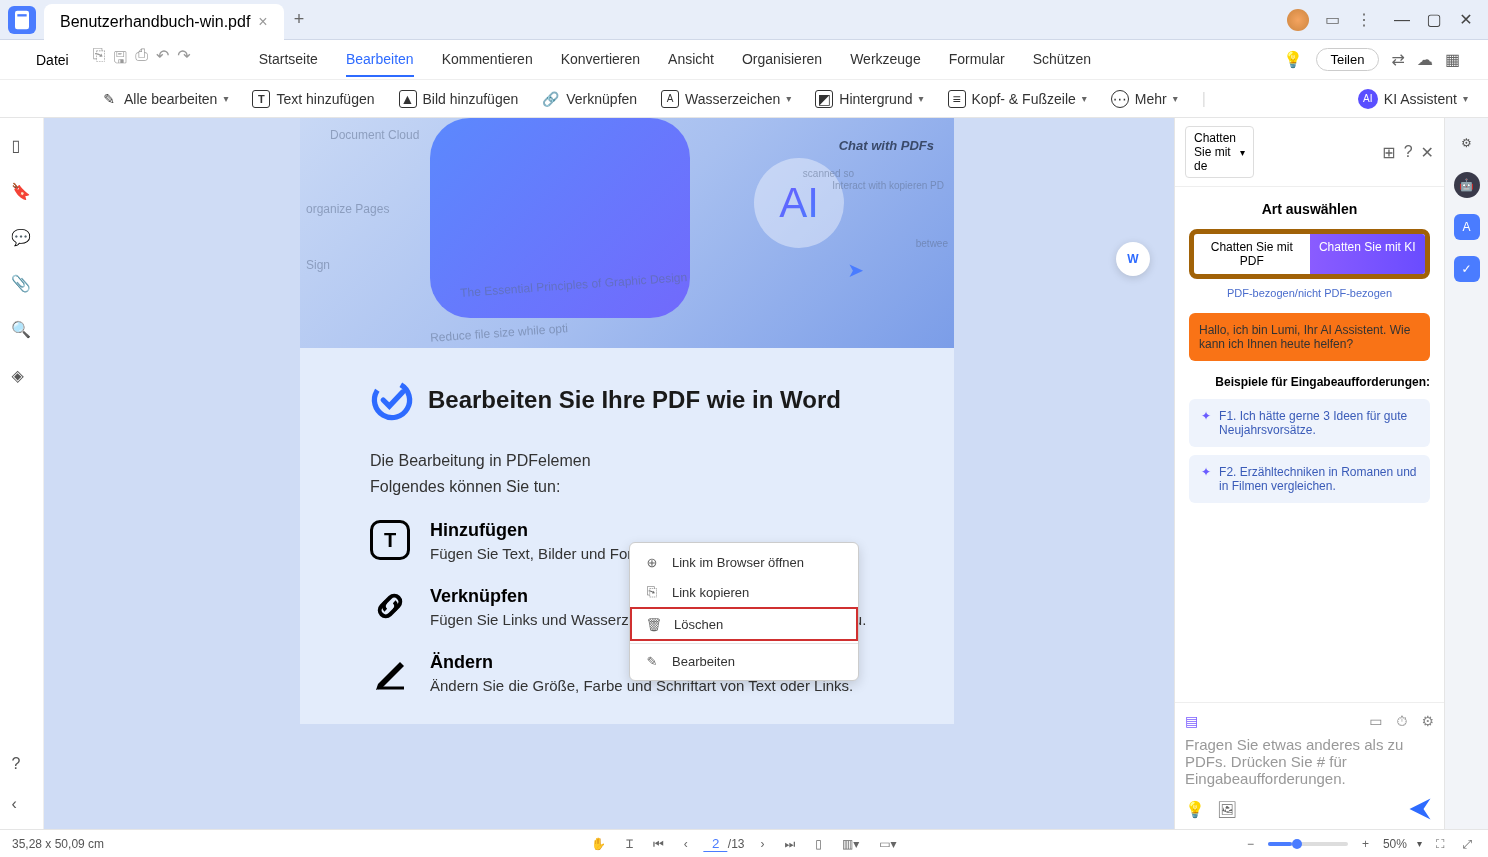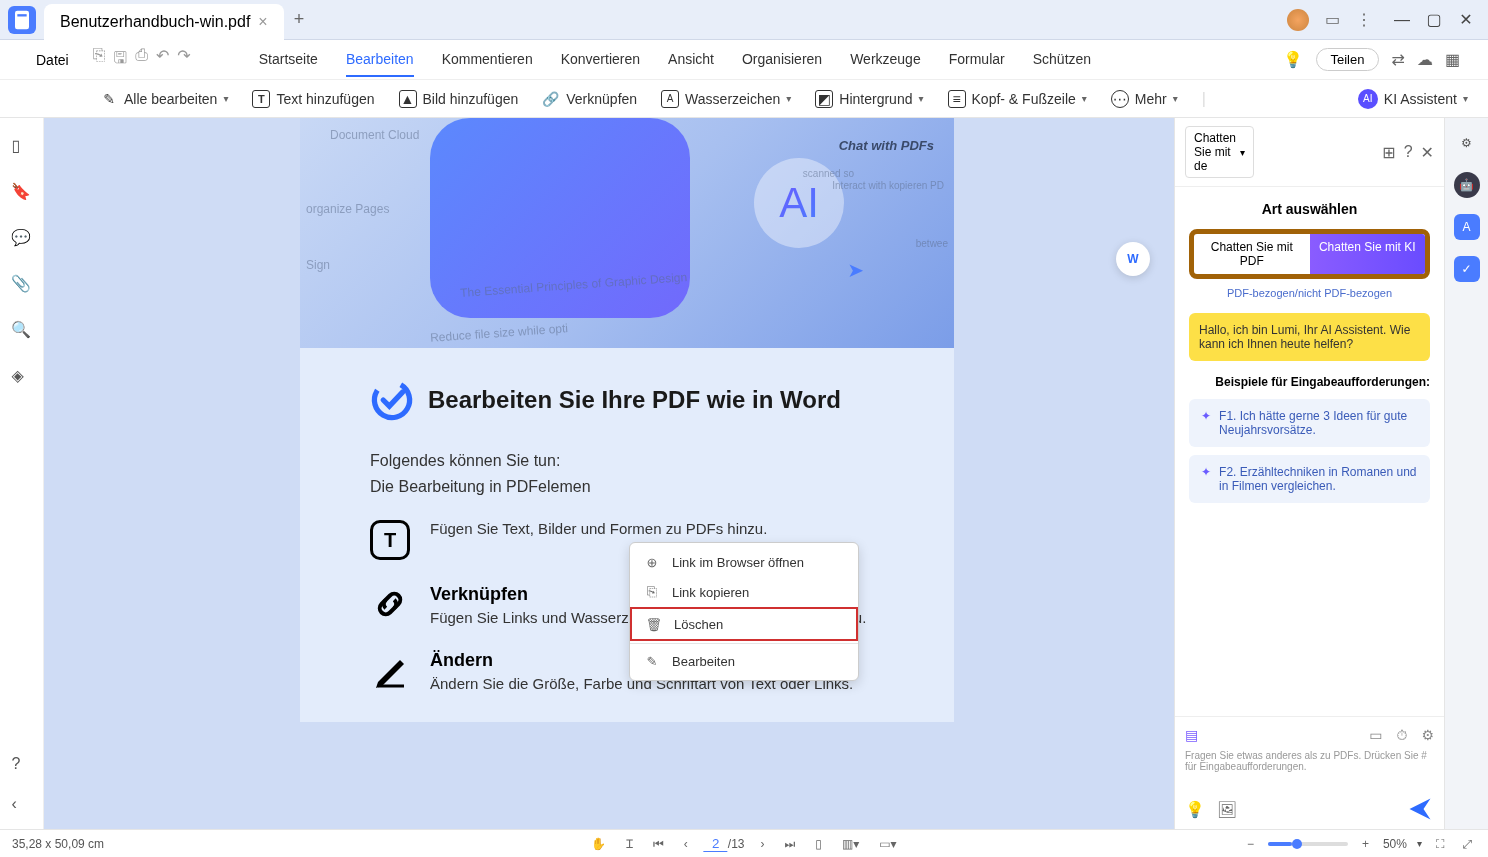--- a/index.html
+++ b/index.html
@@ -79,26 +79,26 @@
 .right-panel { width: 270px; background: #fff; border-left: 1px solid #e5e5e5; display: flex; flex-direction: column; }
 .rp-header { display: flex; align-items: center; padding: 8px 10px; gap: 8px; border-bottom: 1px solid #eee; }
 .rp-dropdown { flex: 0; border: 1px solid #ddd; border-radius: 4px; padding: 4px 8px; font-size: 12px; display: flex; align-items: center; gap: 4px; }
 .rp-header .hicon { color: #666; cursor: pointer; margin-left:auto;}
 .rp-body { padding: 14px; flex: 1; overflow: auto; }
 .rp-title { text-align: center; font-size: 14px; font-weight: 600; margin-bottom: 12px; }
 .rp-toggle { display: flex; border: 5px solid #a16207; border-radius: 8px; overflow: hidden; margin-bottom: 8px; }
 .rp-toggle-opt { flex: 1; text-align: center; padding: 6px; font-size: 12px; cursor: pointer; }
 .rp-toggle-opt.active { background: linear-gradient(90deg, #8a5cff, #6a4cff); color: #fff; }
 .rp-sub { text-align: center; font-size: 11px; color: #4a6ccc; margin-bottom: 14px; }
-.rp-msg { background: #fde047; border-radius: 6px; padding: 10px; font-size: 12px; color: #333; margin-bottom: 14px; }
+.rp-msg { background: #f97316; border-radius: 6px; padding: 10px; font-size: 12px; color: #333; margin-bottom: 14px; }
 .rp-section-title { font-size: 12px; font-weight: 600; margin-bottom: 10px; text-align: right; }
 .rp-example { background: #eef3fc; border-radius: 6px; padding: 10px 12px; font-size: 12px; color: #3a5bb8; margin-bottom: 8px; display: flex; gap: 8px; cursor: pointer; }
 .rp-spark { color: #6a5cff; }
 .rp-footer { border-top: 1px solid #eee; padding: 10px; }
-.rp-input-area { font-size: 10px; color: #999; margin-bottom: 23px; }
+.rp-input-area { font-size: 15px; color: #999; margin-bottom: 8px; }
 .rp-actions { display: flex; gap: 12px; align-items: center; }
 .rp-actions .spacer { flex: 1; }
 .rp-send { width: 28px; height: 28px; color:#2e6bff; display: flex; align-items: center; justify-content: center; cursor: pointer; }
 .rp-toolbar-icons{ display:flex; gap:14px; margin-bottom:6px;}
 .rp-toolbar-icons span{ color:#888; cursor:pointer; font-size:14px;}
 
 
 .far-rail { width: 44px; background: #f2f4f8; border-left: 1px solid #e5e5e5; display: flex; flex-direction: column; align-items: center; padding-top: 12px; gap: 16px; }
 .far-rail .ritem { width: 26px; height: 26px; border-radius: 6px; display: flex; align-items: center; justify-content: center; cursor: pointer; font-size:12px;}
 .far-rail .ritem.r1 { color:#555;}
@@ -256,25 +256,26 @@
       <div class="content">
         <div class="headline">
           <span class="check-icon">
             <svg viewBox="0 0 50 50">
                 <circle cx="25" cy="25" r="20" fill="none" stroke="#2e6bff" stroke-width="6" stroke-dasharray="95 30" transform="rotate(-60 25 25)"></circle>
                 <path d="M15 25 L22 32 L37 16" stroke="#2e6bff" stroke-width="6" fill="none" stroke-linecap="round"></path>
               </svg>
           </span>
           <span>Bearbeiten Sie Ihre PDF wie in Word</span>
         </div>
+        <p class="intro">Die Bearbeitung in PDFelemen</p>
         <p class="intro">Folgendes können Sie tun:</p>
-        <p class="intro">Die Bearbeitung in PDFelemen</p>
         <div class="feature">
           <div class="ficon">T</div>
           <div>
+            <h3>Hinzufügen</h3>
             <p>Fügen Sie Text, Bilder und Formen zu PDFs hinzu.</p>
           </div>
         </div>
         <div class="feature">
           <div class="ficon link">
             <svg viewBox="0 0 40 40">
                 <path d="M14 20a6 6 0 016-6h6a6 6 0 010 12h-6" fill="none" stroke="#000" stroke-width="4"></path>
                 <path d="M26 20a6 6 0 01-6 6h-6a6 6 0 010-12h6" fill="none" stroke="#000" stroke-width="4"></path>
               </svg>
           </div>

